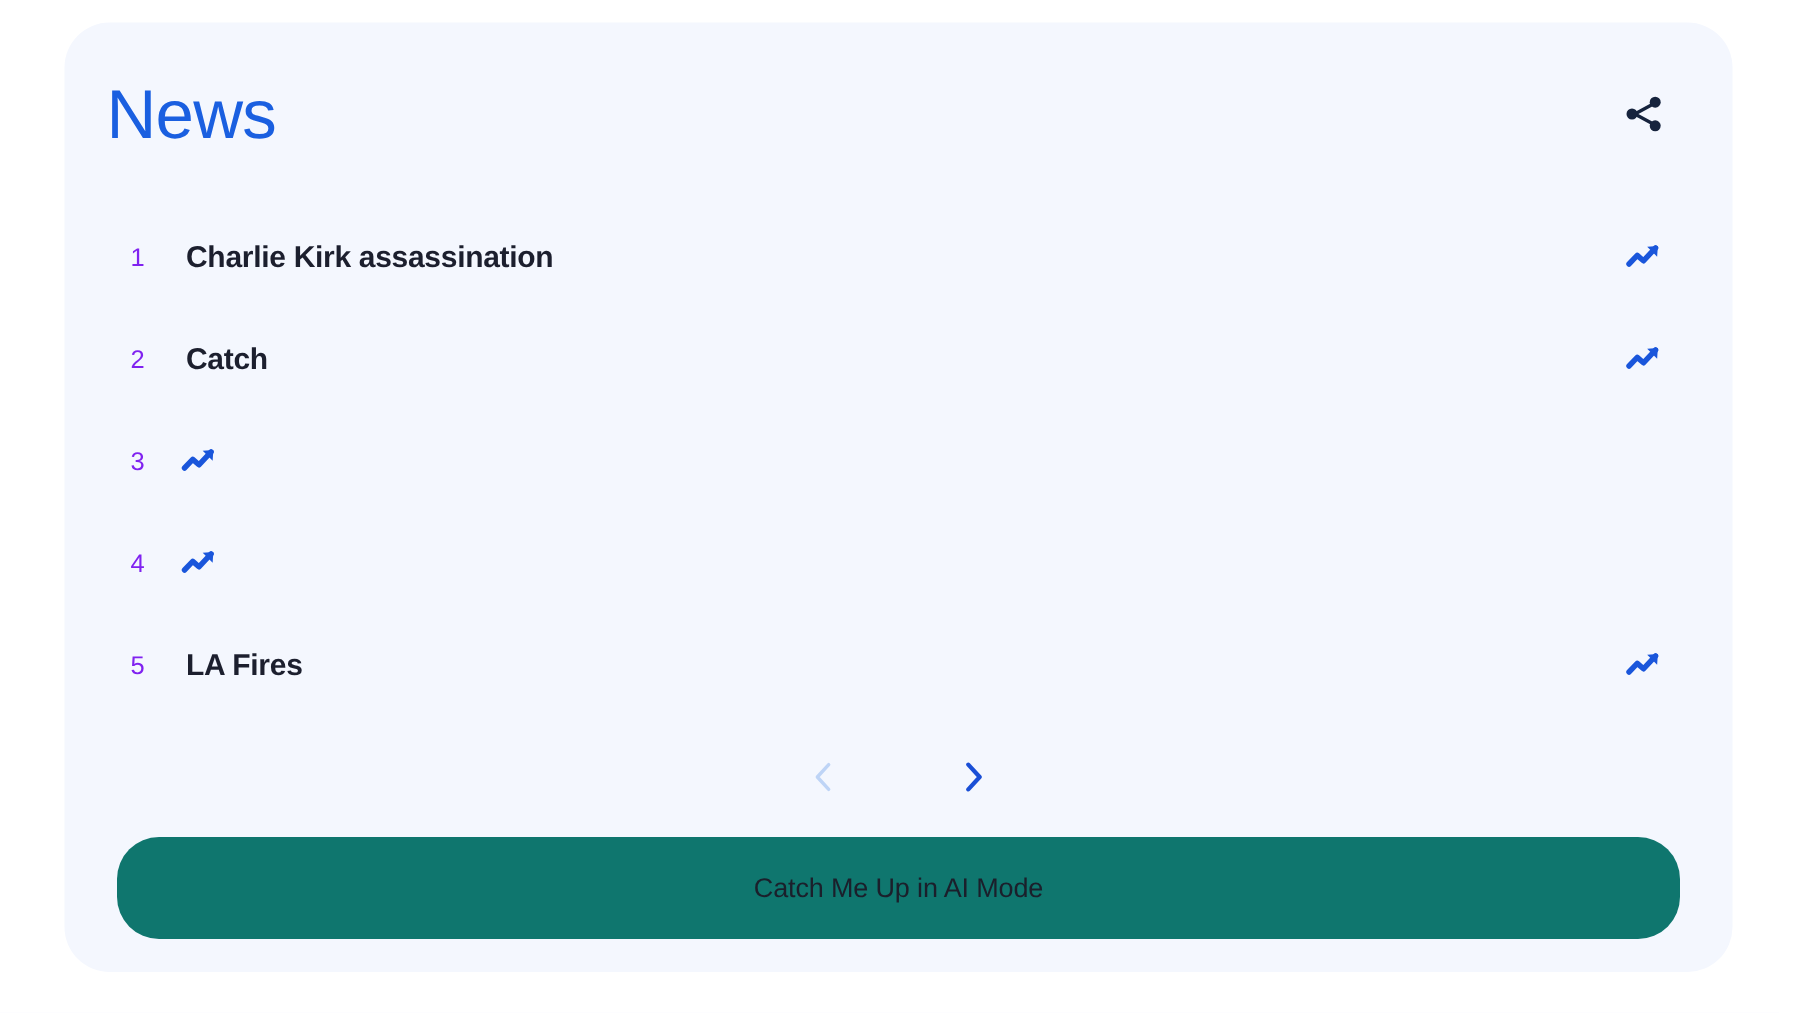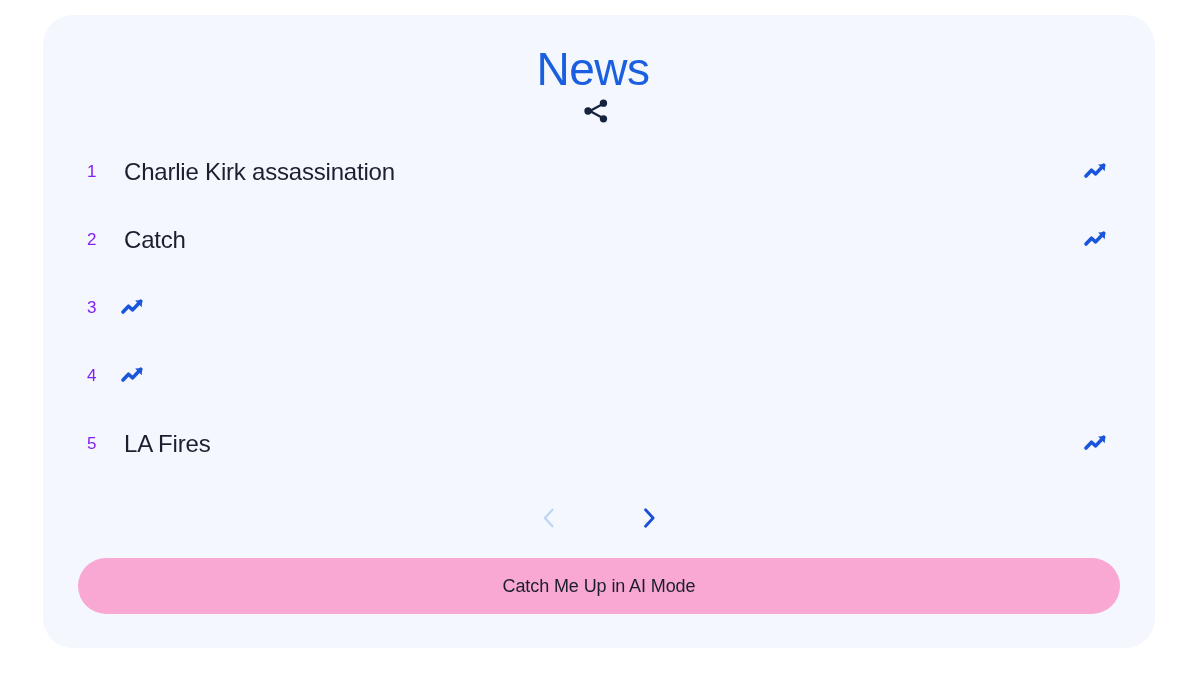--- a/index.html
+++ b/index.html
@@ -36,21 +36,21 @@
 
   
   .card-header {
     position: absolute;
     left: 28px;
     top: 28px;
     right: 40px;
     height: 66px;
     display: flex;
     align-items: center;
-    flex-direction: column;
+    justify-content: space-between;
   }
 
   .card-title {
     font-size: 46px;
     line-height: 52px;
     font-weight: 400;
     color: #1a5fe0;
     letter-spacing: -0.5px;
     white-space: nowrap;
   }
@@ -93,24 +93,24 @@
     line-height: 20px;
     color: #8022f0;
     font-weight: 400;
     text-align: left;
     padding-left: 3px;
     box-sizing: border-box;
   }
 
   .trend-label {
     flex: 1 1 auto;
-    font-size: 24px;
+    font-size: 20px;
     line-height: 34px;
     color: #1c1f2e;
-    font-weight: 400;
+    font-weight: 700;
     letter-spacing: -0.2px;
     white-space: nowrap;
     overflow: hidden;
     text-overflow: ellipsis;
     padding-left: 12px;
   }
 
   .trend-arrow {
     flex: 0 0 auto;
     width: 44px;
@@ -145,22 +145,22 @@
   }
 
   .page-arrow.disabled { cursor: default; }
 
   
   .cta-button {
     position: absolute;
     left: 35px;
     top: 543px;
     width: 1042px;
-    height: 56px;
-    background: #f9a8d4;
+    height: 68px;
+    background: #0f766e;
     border: none;
     border-radius: 28px;
     display: flex;
     align-items: center;
     justify-content: center;
     font-family: "Liberation Sans", sans-serif;
     font-size: 18px;
     line-height: 22px;
     color: #1b1f2b;
     letter-spacing: -0.1px;

